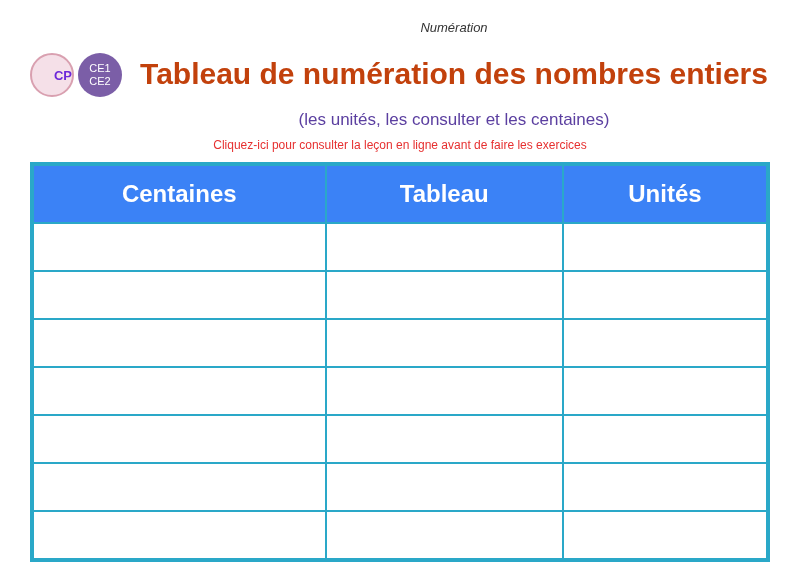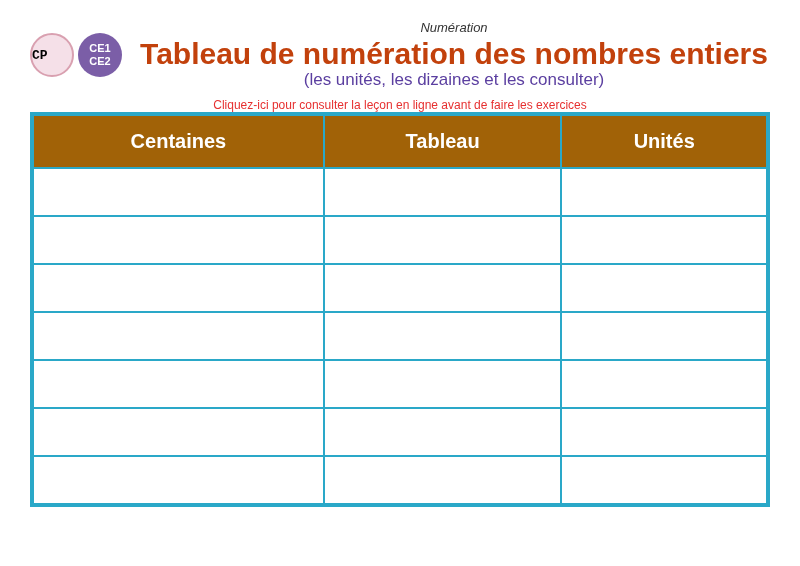--- a/index.html
+++ b/index.html
@@ -43,47 +43,47 @@
     }
 
     .badge-cp {
       width: 44px;
       height: 44px;
       border-radius: 50%;
       border: 2px solid #d9a0b0;
       background: #f5e0e8;
       display: flex;
       align-items: center;
-      justify-content: flex-start;
+      justify-content: flex-end;
       font-size: 13px;
       font-weight: bold;
-      color: #000000;
-      font-family: Liberation Mono, monospace;
+      color: #6d28d9;
     }
 
     .badge-ce {
       width: 44px;
       height: 44px;
       border-radius: 50%;
       background: #7b5ea7;
       display: flex;
       align-items: center;
       justify-content: center;
       font-size: 11px;
-      font-weight: bold;
+      font-weight: normal;
       color: #ffffff;
       flex-direction: column;
       line-height: 1.2;
     }
 
     .title-block {
       display: flex;
       flex-direction: column;
       align-items: center;
       flex: 1;
+      gap: 20px;
     }
 
     .subject-label {
       font-size: 13px;
       font-style: italic;
       color: #333;
       margin-bottom: 2px;
     }
 
     .main-title {
@@ -97,39 +97,40 @@
     .subtitle {
       font-size: 17px;
       color: #5b3fa0;
       text-align: center;
     }
 
     .lesson-link {
       font-size: 12px;
       color: #e63030;
       text-align: center;
+      margin-bottom: 10px;
       width: 100%;
       text-align: center;
     }
 
     .table-container {
       width: 100%;
       border: 2px solid #2aa8c8;
       border-collapse: collapse;
     }
 
     table {
       width: 100%;
       border-collapse: collapse;
     }
 
     thead tr th {
-      background-color: #a16207;
+      background-color: #3b82f6;
       color: #ffffff;
-      font-size: 20px;
+      font-size: 24px;
       font-weight: bold;
       text-align: center;
       padding: 14px 10px;
       border: 2px solid #2aa8c8;
     }
 
     tbody tr td {
       border: 2px solid #2aa8c8;
       height: 48px;
       background: #ffffff;
@@ -150,21 +151,21 @@
         <span>CP</span>
       </div>
       <div class="badge-ce">
         <span>CE1<br>CE2</span>
       </div>
     </div>
 
     <div class="title-block">
       <span class="subject-label">Numération</span>
       <span class="main-title">Tableau de numération des nombres entiers</span>
-      <span class="subtitle">(les unités, les dizaines et les consulter)</span>
+      <span class="subtitle">(les unités, les consulter et les centaines)</span>
     </div>
   </div>
 
   <div class="lesson-link">Cliquez-ici pour consulter la leçon en ligne avant de faire les exercices</div>
 
   <div class="table-container">
     <table>
       <thead>
         <tr>
           <th>Centaines</th>

